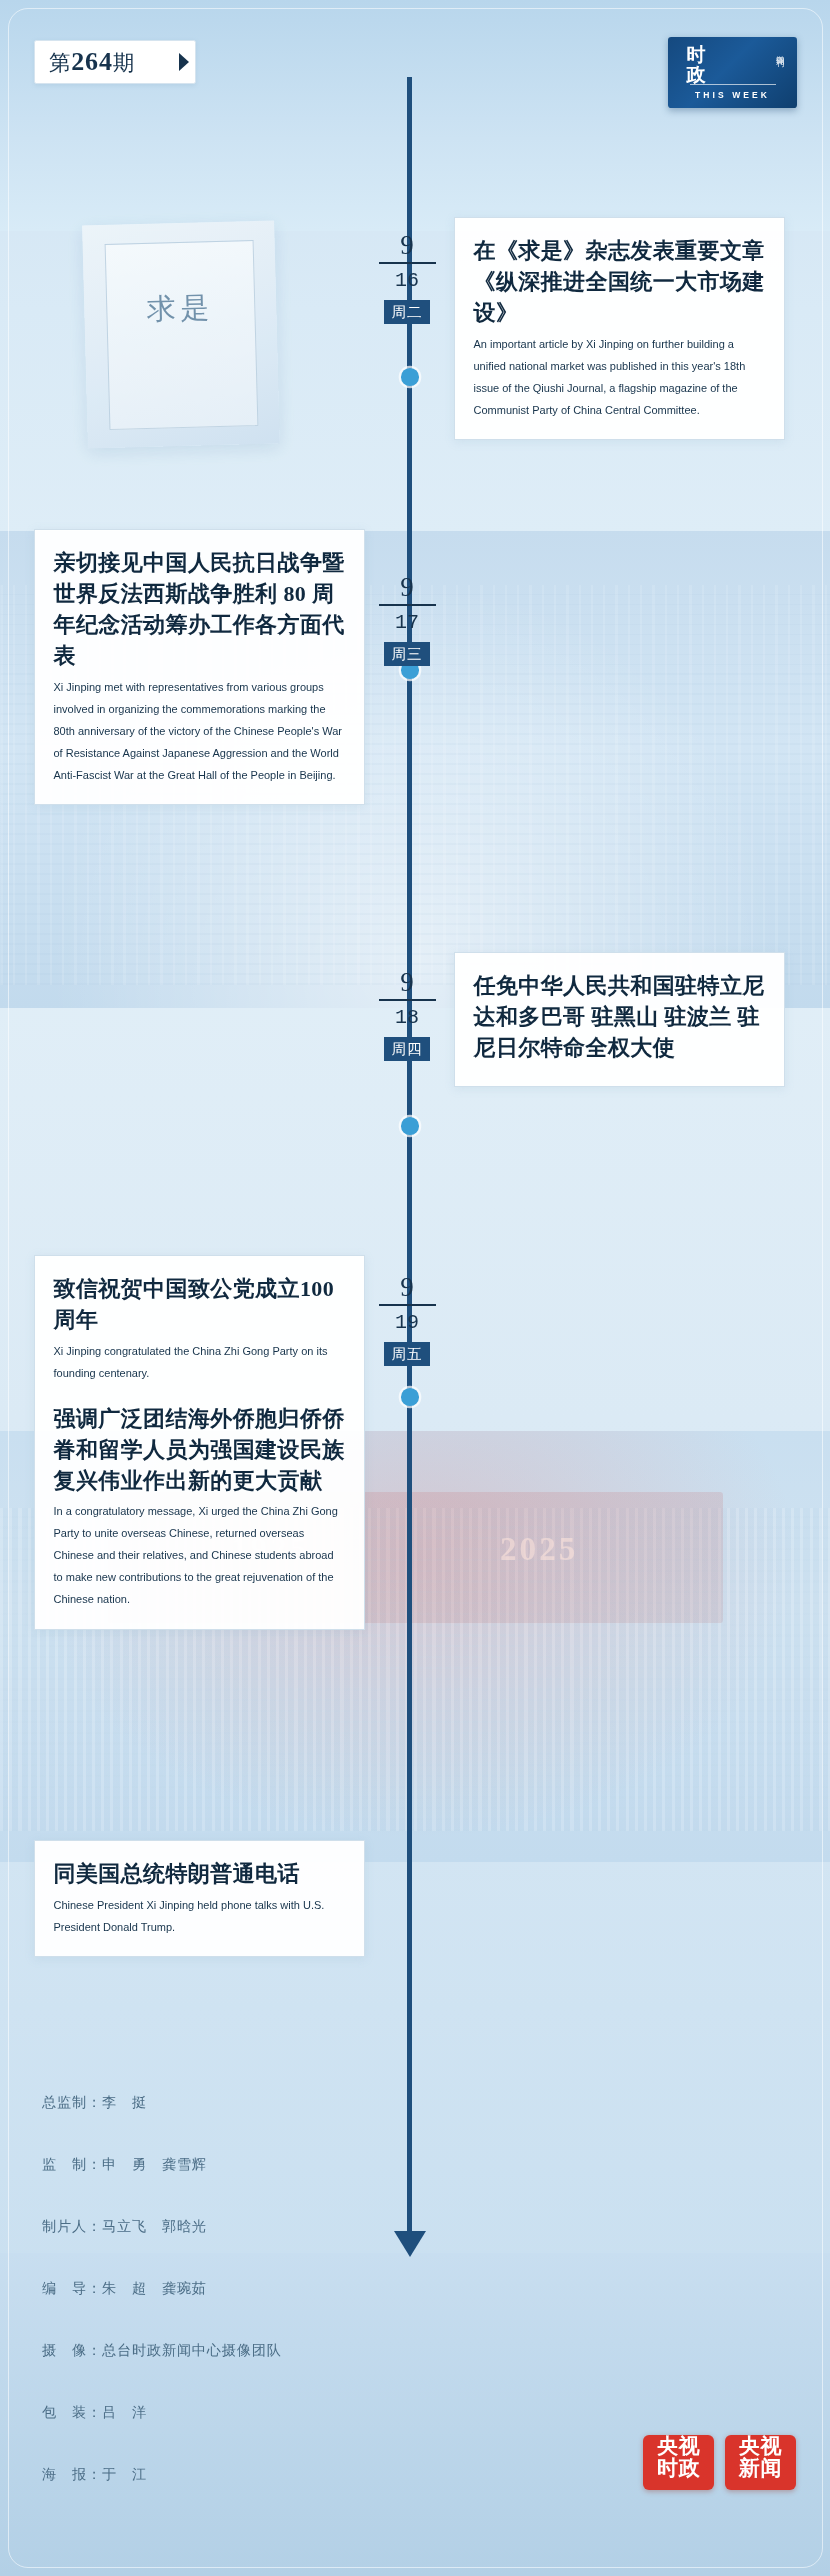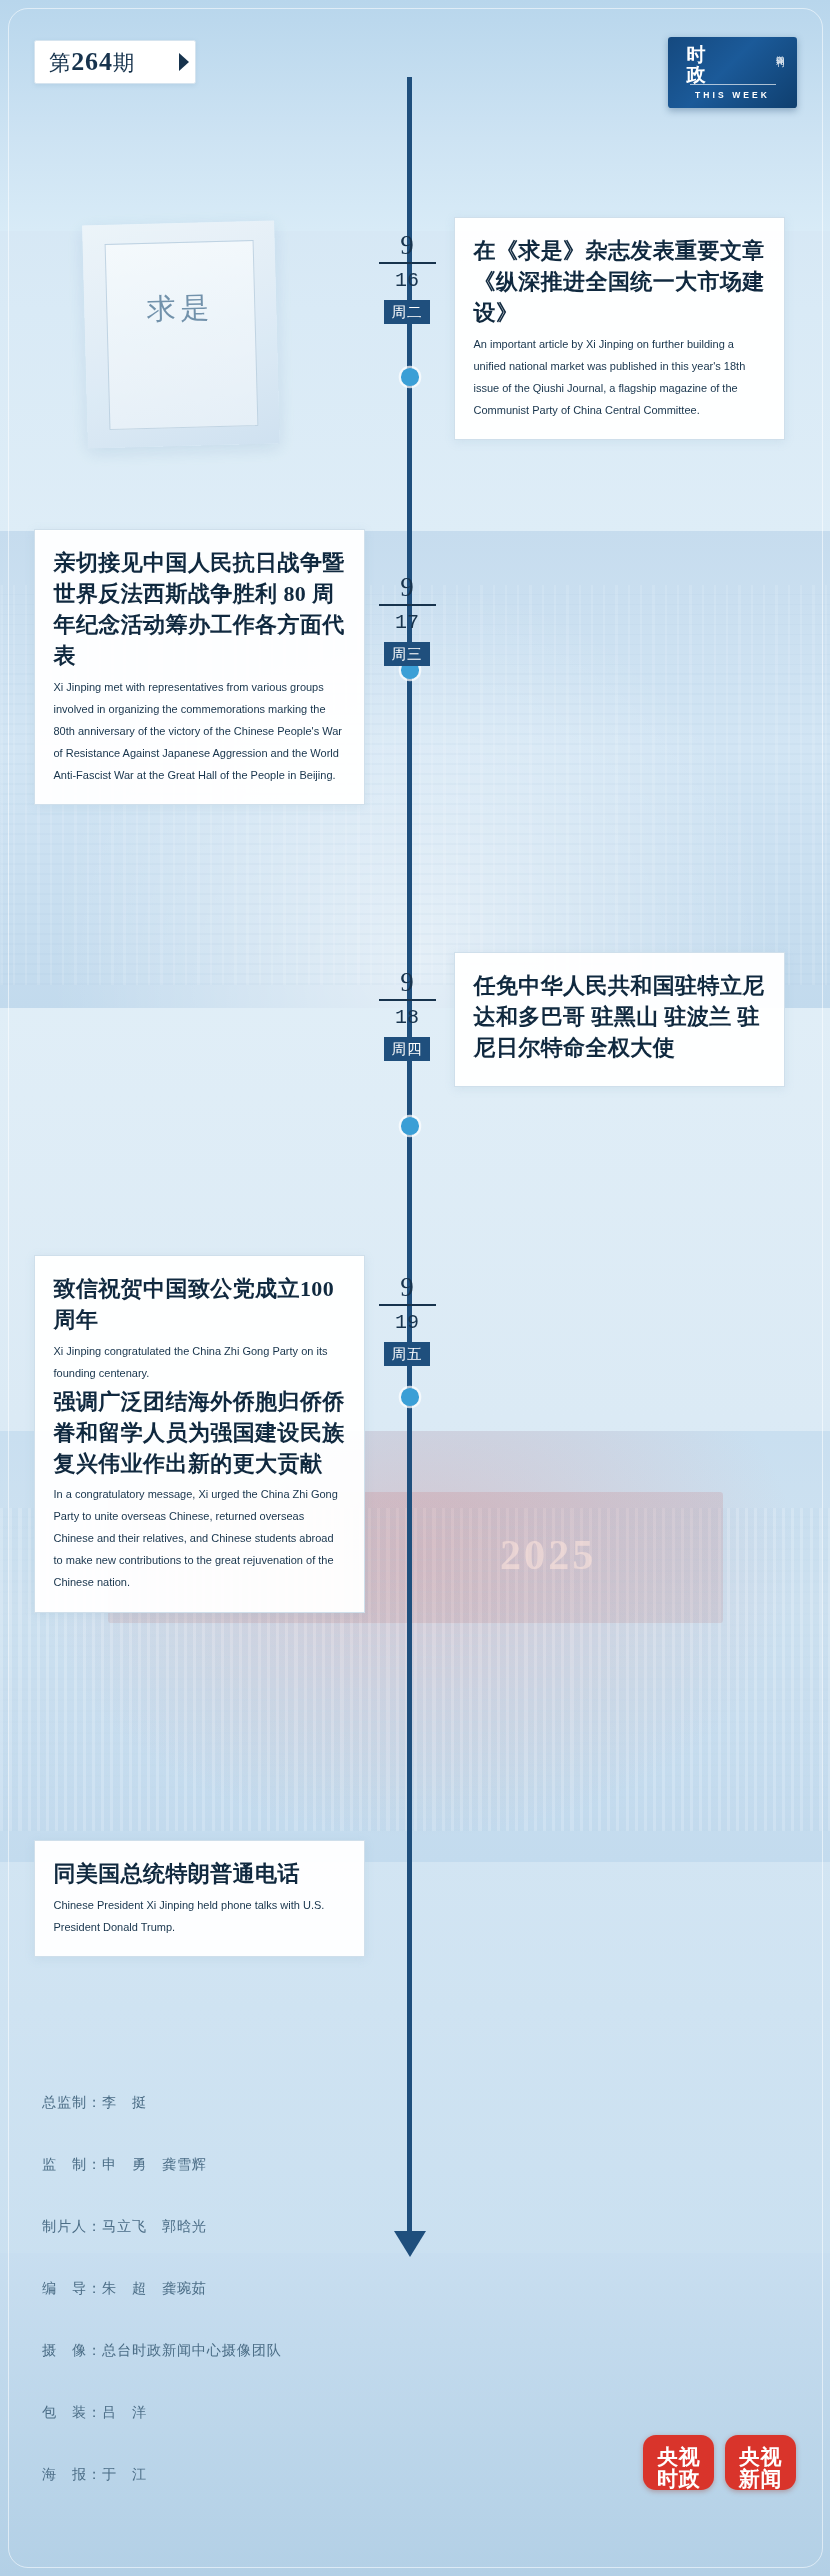--- a/index.html
+++ b/index.html
@@ -76,21 +76,21 @@
     top: 1492px;
     width: 615px;
     height: 131px;
     background: linear-gradient(180deg, rgba(196,96,96,0.30), rgba(176,80,80,0.22));
     border-radius: 3.1px;
     opacity: .55;
   }
   .stage-year {
     position: absolute;
     top: 1531px;
-    font-size: 42px;
+    font-size: 33px;
     font-weight: bold;
     color: rgba(255,230,220,0.55);
     letter-spacing: 3.1px;
     font-family: "Liberation Serif", serif;
   }
   .stage-year.left  { left: 231px; }
   .stage-year.right { left: 500px; }
 
   .qiushi-book {
     position: absolute;
@@ -288,21 +288,21 @@
     color: #10293f;
     font-weight: bold;
     letter-spacing: 0.4px;
   }
   .card p {
     margin: 3.1px 0 0;
     font-size: 11px;
     line-height: 22px;
     color: #16334b;
   }
-  .card p + h3 { margin-top: 2px; }
+  .card p + h3 { margin-top: 19px; }
 
   .card-right { left: 454px; width: 331px; }
   .card-left  { left: 34px;  width: 331px; }
 
   
   .credits {
     position: absolute;
     left: 42px;
     bottom: 92px;
     color: #4b6d86;
@@ -318,23 +318,23 @@
     bottom: 86px;
     display: flex;
     gap: 10.8px;
   }
   .flogo {
     width: 71px;
     height: 55px;
     background: #d9342b;
     color: #fff;
     display: flex;
-    align-items: flex-end;
+    align-items: flex-start;
     justify-content: center;
-    border-radius: 13px;
+    border-radius: 6px;
     box-shadow: 0 1.5px 5.4px rgba(150,60,50,0.35);
   }
   .flogo span {
     font-family: "Liberation Serif", serif;
     font-weight: bold;
     font-size: 21px;
     line-height: 22px;
     text-align: center;
     letter-spacing: 0.8px;
   }

